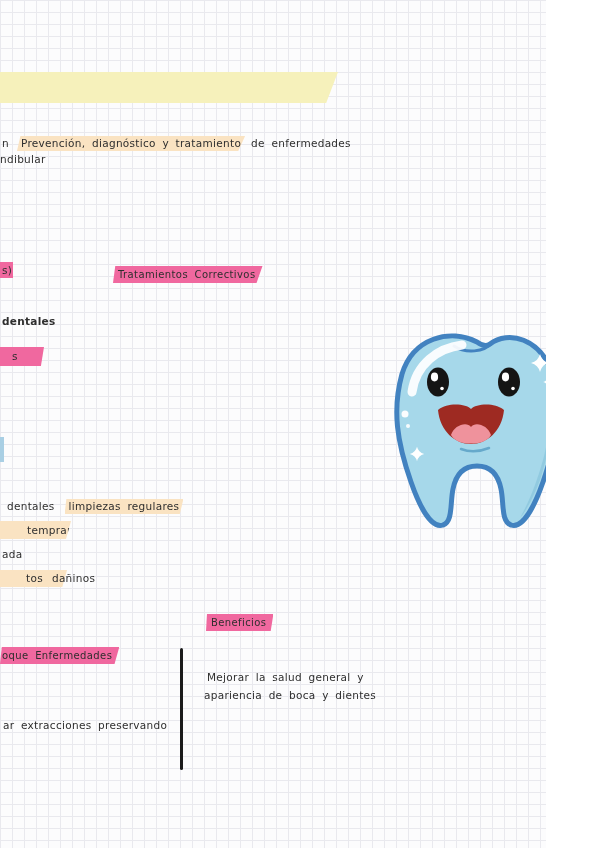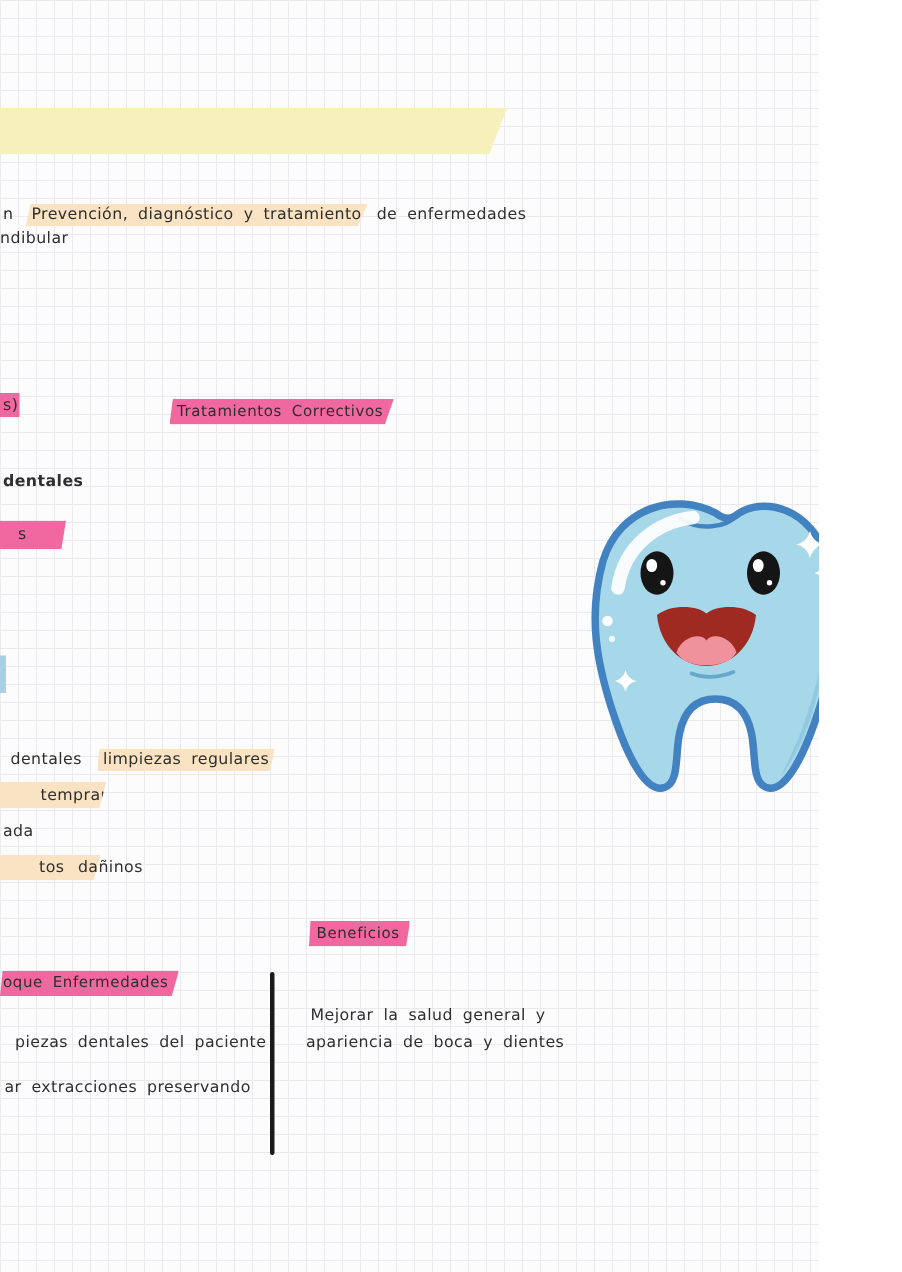--- a/index.html
+++ b/index.html
@@ -77,21 +77,20 @@
     <span class="hand" style="left:27px;top:2px;">tempranas</span>
   </div>
   <div class="hand" style="left:2px;top:547px;">ada</div>
   <div class="patch hl-peach slant-r" style="left:0;top:570px;width:67px;height:17px;"></div>
   <div class="hand" style="left:3px;top:571px;margin-left:23px;">
     <span>tos</span><span style="display:inline-block;width:9px;"></span><span>dañinos</span>
   </div>
 
   <div class="heading-pink" style="left:0;top:647px;padding-left:2px;">oque Enfermedades</div>
   <div class="hand" style="left:3px;top:670px;margin-top:48px;">ar extracciones preservando</div>
-  <div class="hand" style="left:10px;top:688px;">piezas dentales del paciente</div>
 
   <div class="divider"></div>
 
   <div class="heading-pink" style="left:206px;top:614px;">Beneficios</div>
   <div class="hand" style="left:207px;top:670px;">Mejorar la salud general y</div>
   <div class="hand" style="left:204px;top:688px;">apariencia de boca y dientes</div>
 
   <div class="tooth-wrap">
     <svg width="178" height="198" viewBox="0 0 178 198">
       <path d="M 89 12 C 62 -2 25 8 14 44 C 4 80 9 112 23 152 C 31 175 43 199 55 195 C 65 192 62 173 65 159 C 68 144 76 136 89 136 C 102 136 110 144 113 159 C 116 173 113 192 123 195 C 135 199 147 175 155 152 C 169 112 174 80 164 44 C 153 8 120 0 102 14 C 98 17 93 15 89 12 Z" fill="#a6d8ea" stroke="#4282c0" stroke-width="5" stroke-linejoin="round"></path>

